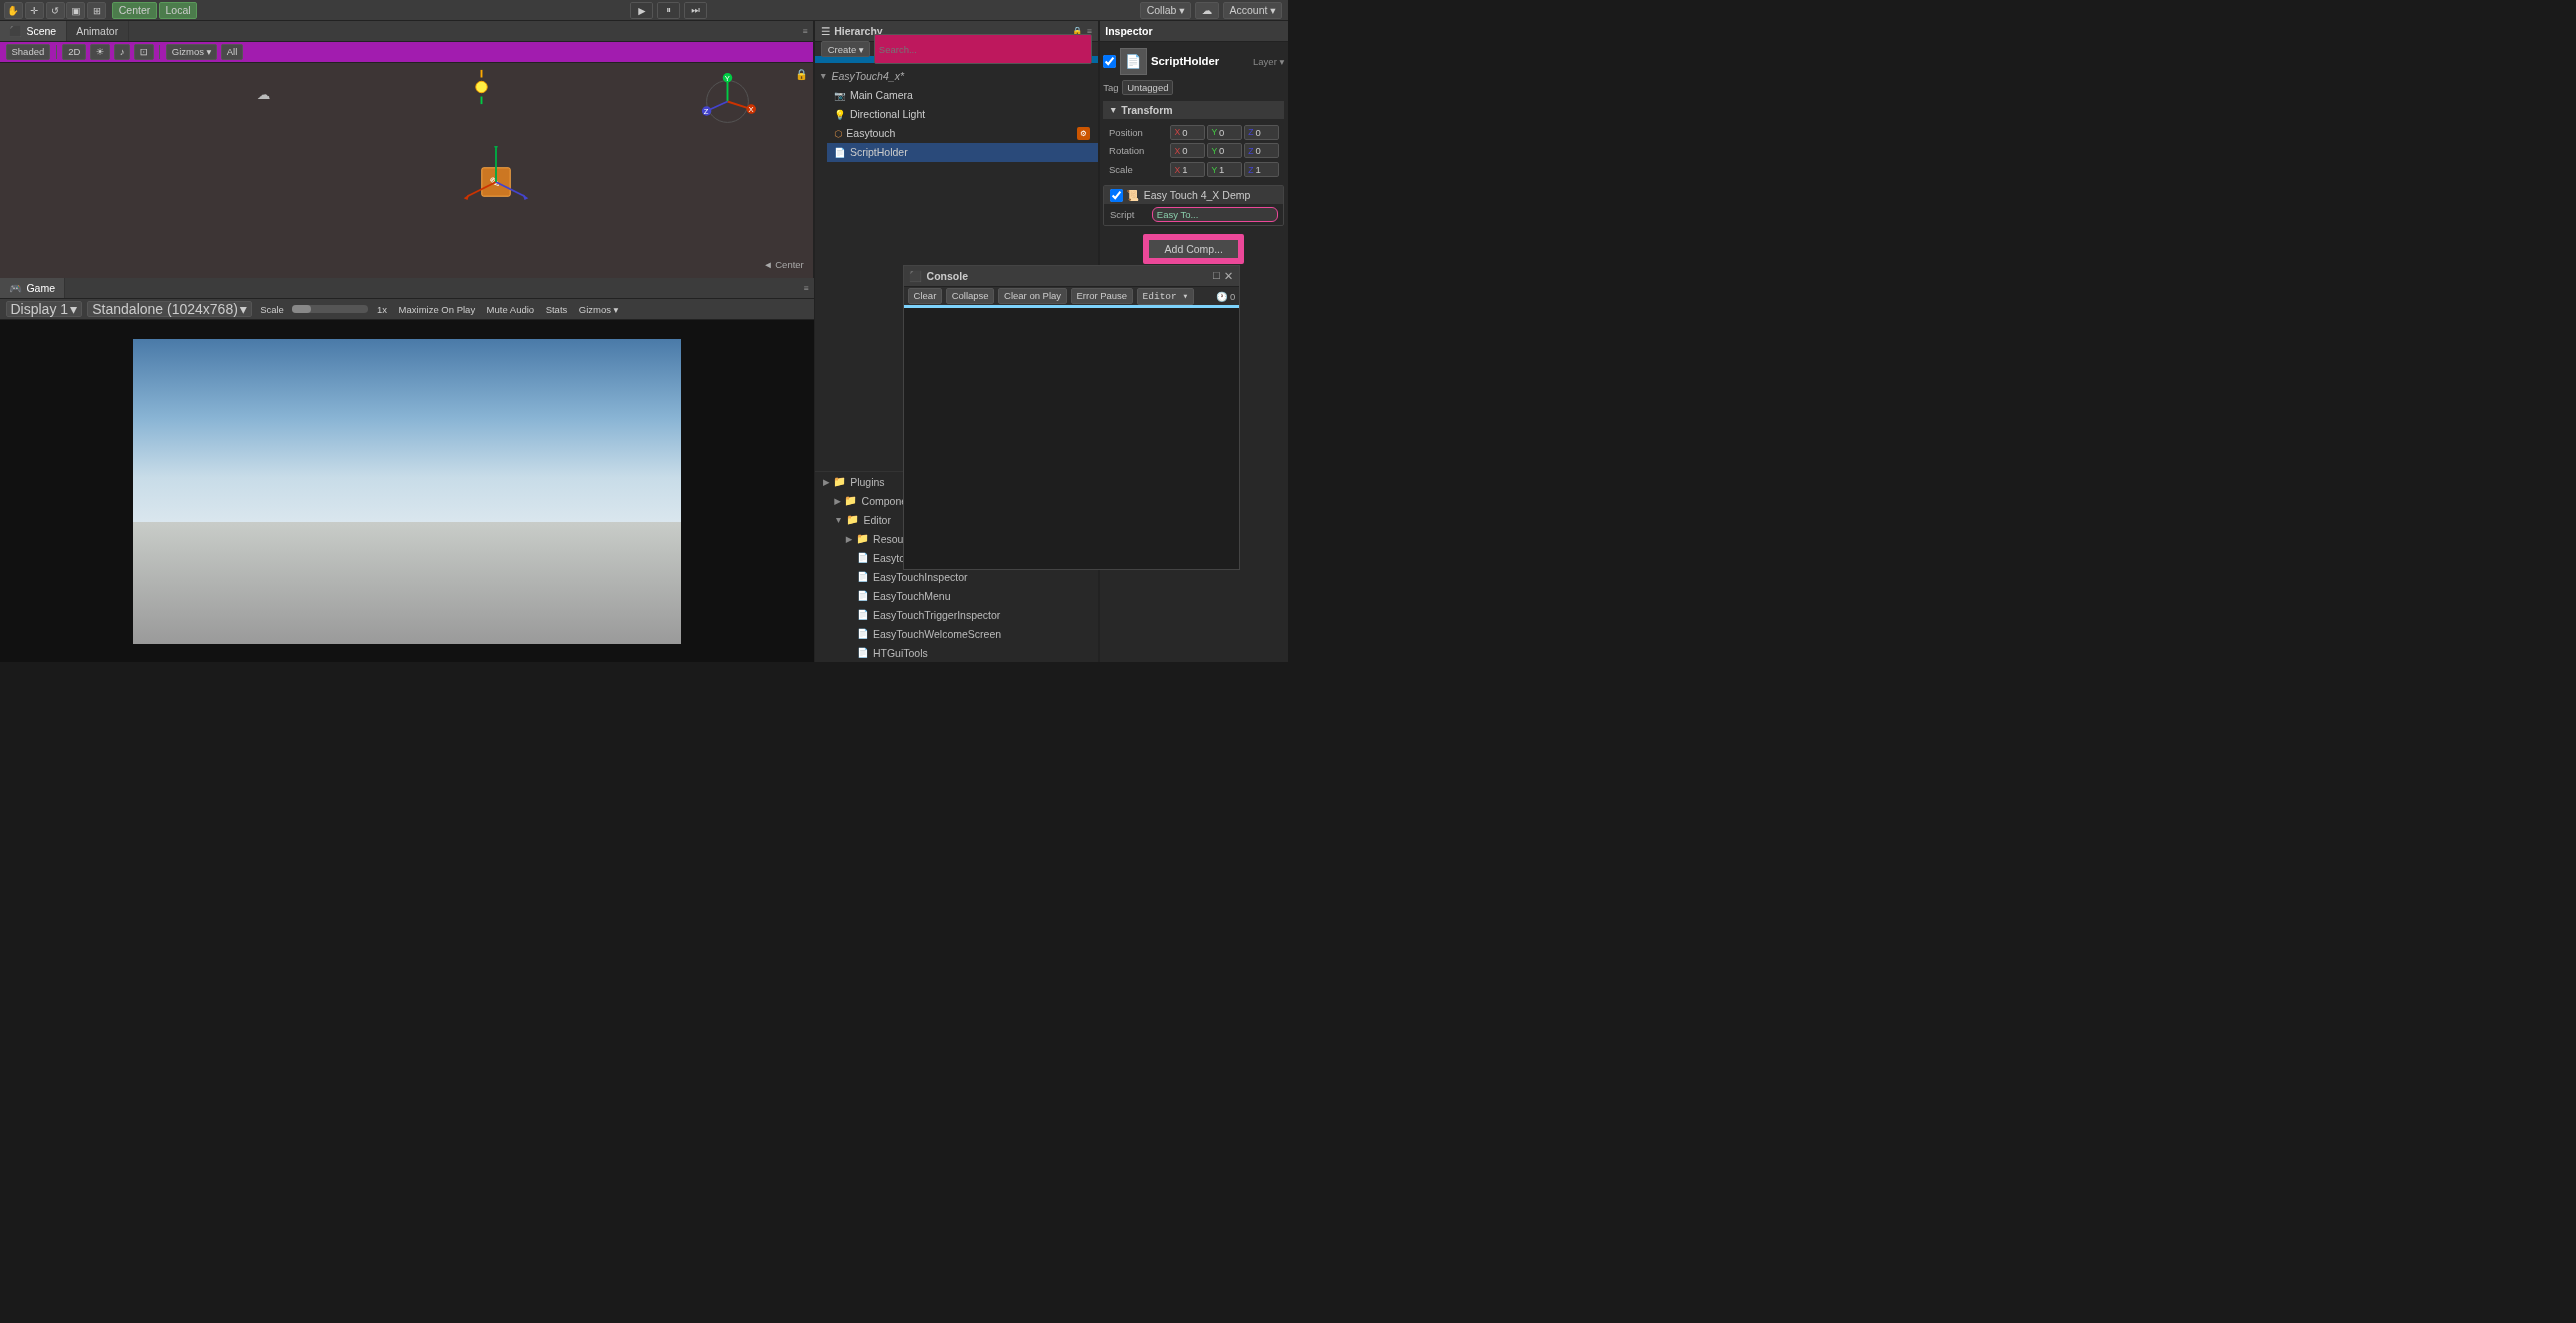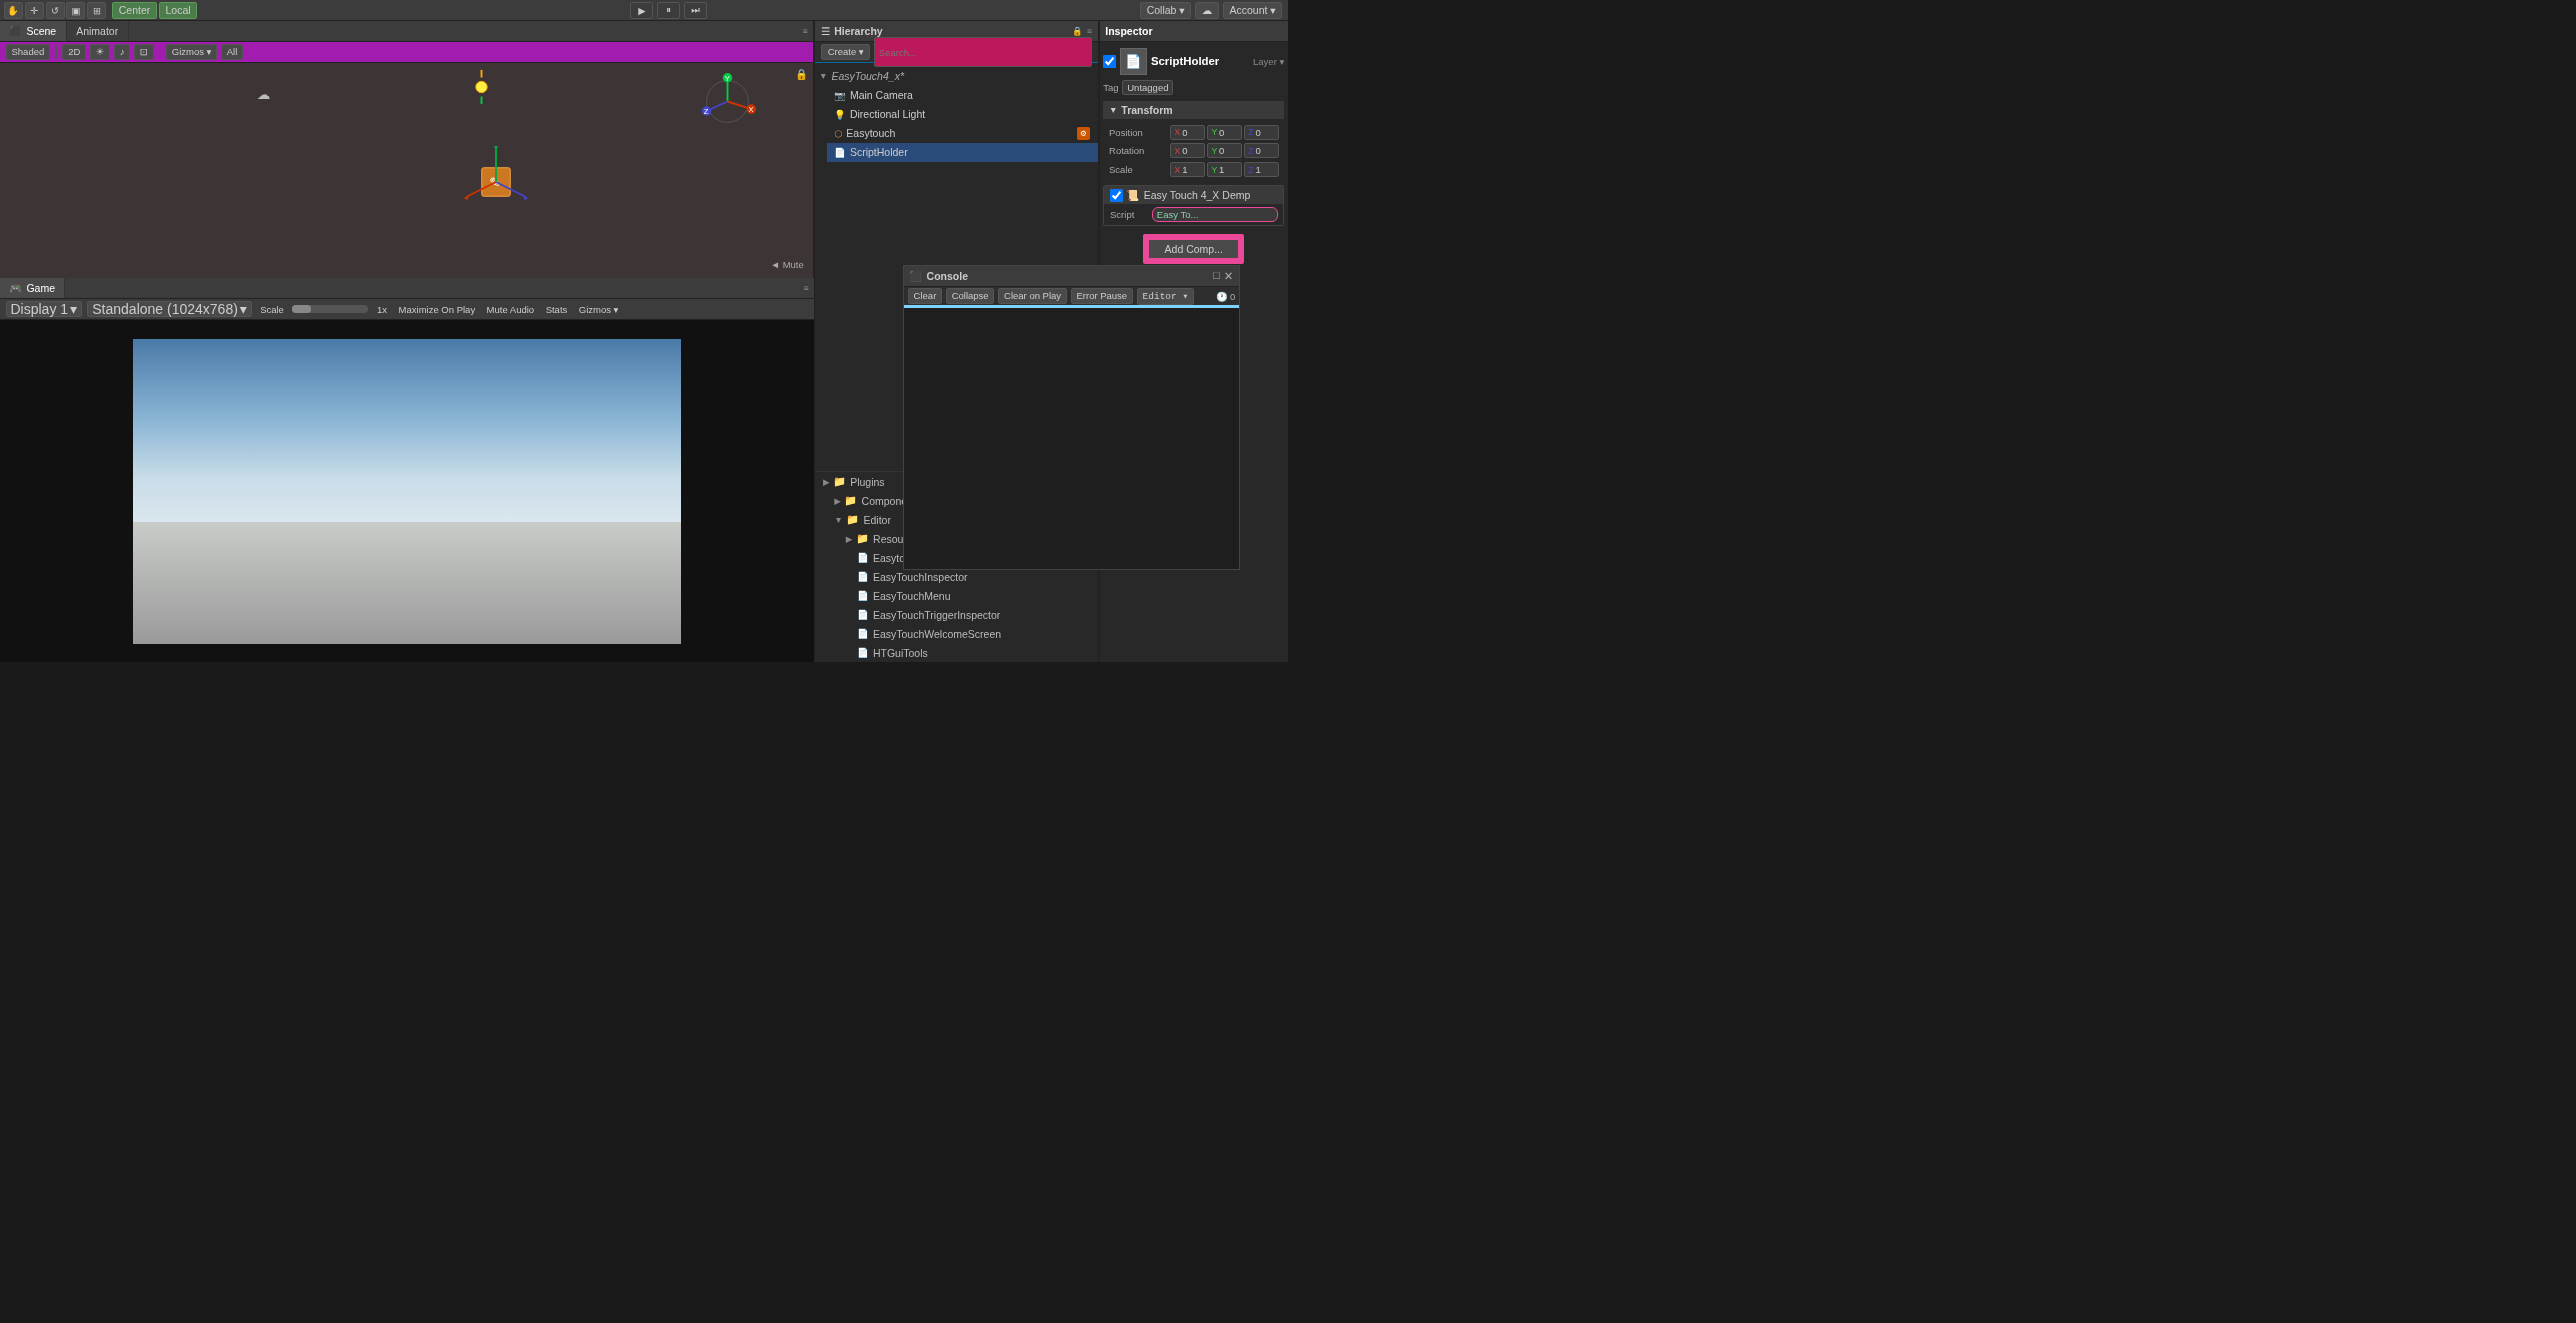--- a/index.html
+++ b/index.html
@@ -302,21 +302,21 @@
       color: #ccc;
       font-weight: bold;
     }
     .hierarchy-toolbar {
       height: 21px;
       background: #2e2e2e;
       display: flex;
       align-items: center;
       gap: 3.8px;
       padding: 0 5.7px;
-      border-bottom: 1px solid #0369a1;
+      border-bottom: 7px solid #0369a1;
     }
     .hierarchy-btn {
       background: #4a4a4a;
       border: 1px solid #555;
       border-radius: 1.9px;
       padding: 1px 5.7px;
       font-size: 9.5px;
       color: #ccc;
       cursor: pointer;
       height: 15.3px;
@@ -728,21 +728,21 @@
 
             <line x1="30" y1="30" x2="55" y2="38" stroke="#cc3300" stroke-width="2"></line>
             <circle cx="55" cy="38" r="5" fill="#cc3300"></circle>
             <text x="52" y="41" font-size="8" fill="white">X</text>
 
             <line x1="30" y1="30" x2="8" y2="40" stroke="#4444cc" stroke-width="2"></line>
             <circle cx="8" cy="40" r="5" fill="#4444cc"></circle>
             <text x="5" y="43" font-size="8" fill="white">Z</text>
           </svg>
         </div>
-        <div class="scene-persp">◄ Mute</div>
+        <div class="scene-persp">◄ Center</div>
         <div style="position:absolute; top:4.8px; right:4.8px; font-size:10.5px; color:#aaa;">🔒</div>
       </div>
     </div>
 
     <div class="game-panel">
       <div class="panel-tab-bar">
         <div class="panel-tab active">
           <span>🎮</span>
           <span>Game</span>
         </div>

